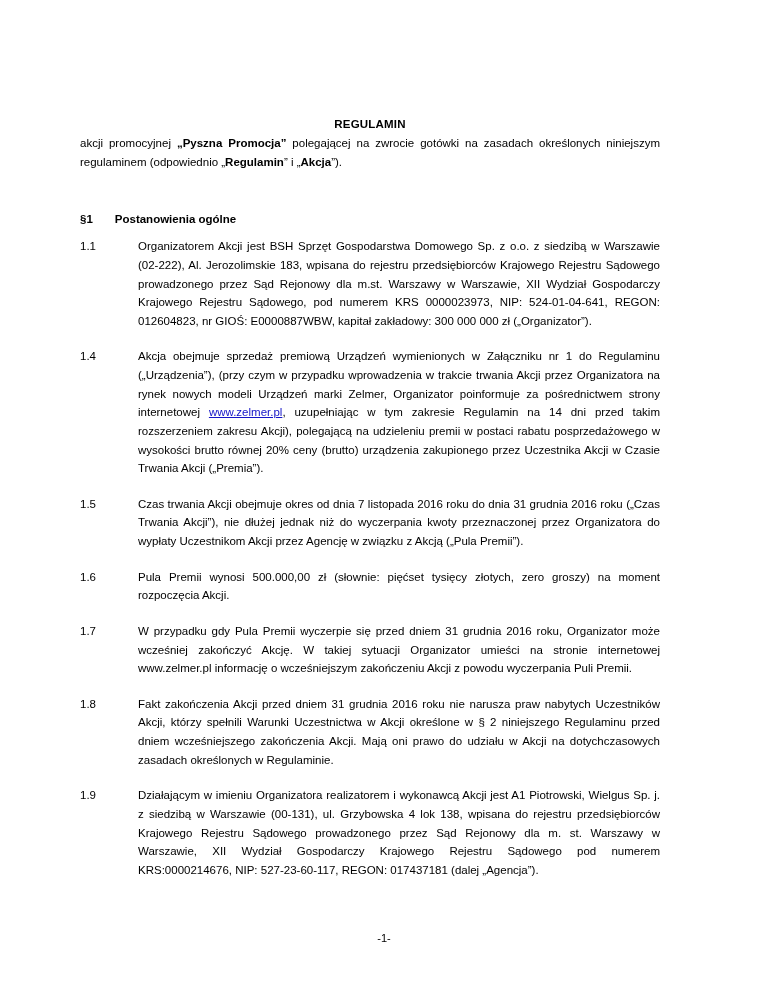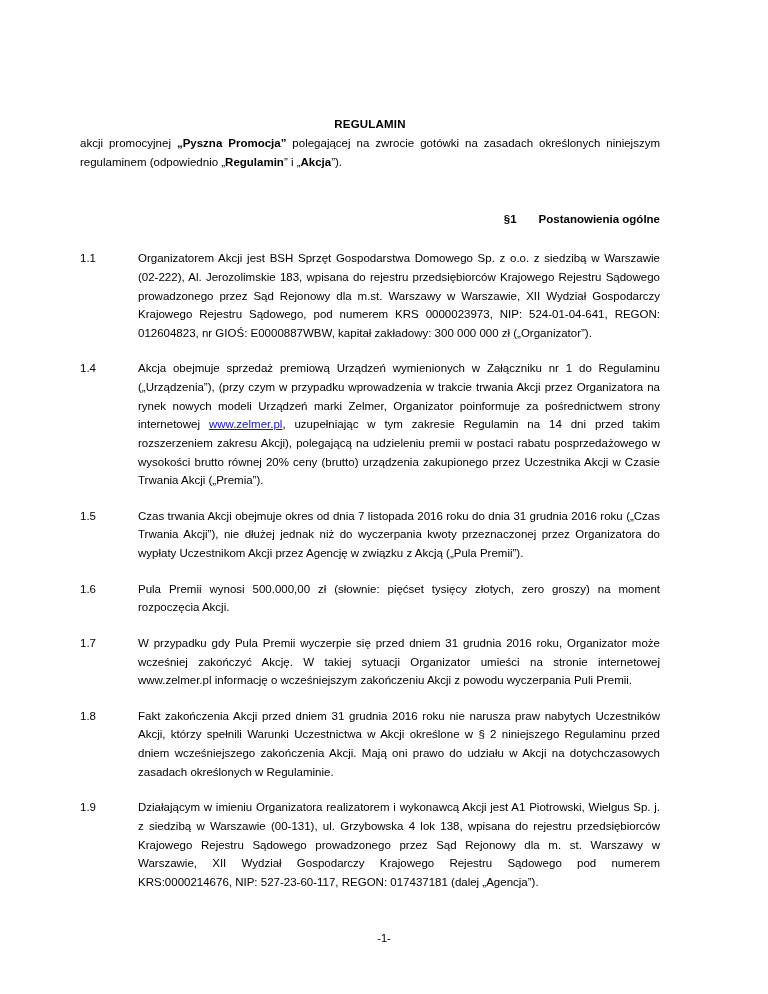--- a/index.html
+++ b/index.html
@@ -31,28 +31,28 @@
   }
   .intro {
     font-size: 11.5px;
     line-height: 1.62;
     text-align: justify;
     text-justify: inter-word;
     margin: 0;
   }
   .intro .b { font-weight: bold; }
   .section-heading {
-    text-align: right;
+    text-align: left;
     font-weight: bold;
     font-size: 11.5px;
     margin: 42px 0 0 0;
   }
   .section-heading .sec-num { margin-right: 22px; }
   .clauses {
-    margin-top: 24px;
+    margin-top: 12px;
   }
   .clause {
     display: flex;
     align-items: flex-start;
     margin-bottom: 17px;
   }
   .clause-num {
     width: 58px;
     flex: 0 0 58px;
     font-size: 11.5px;

